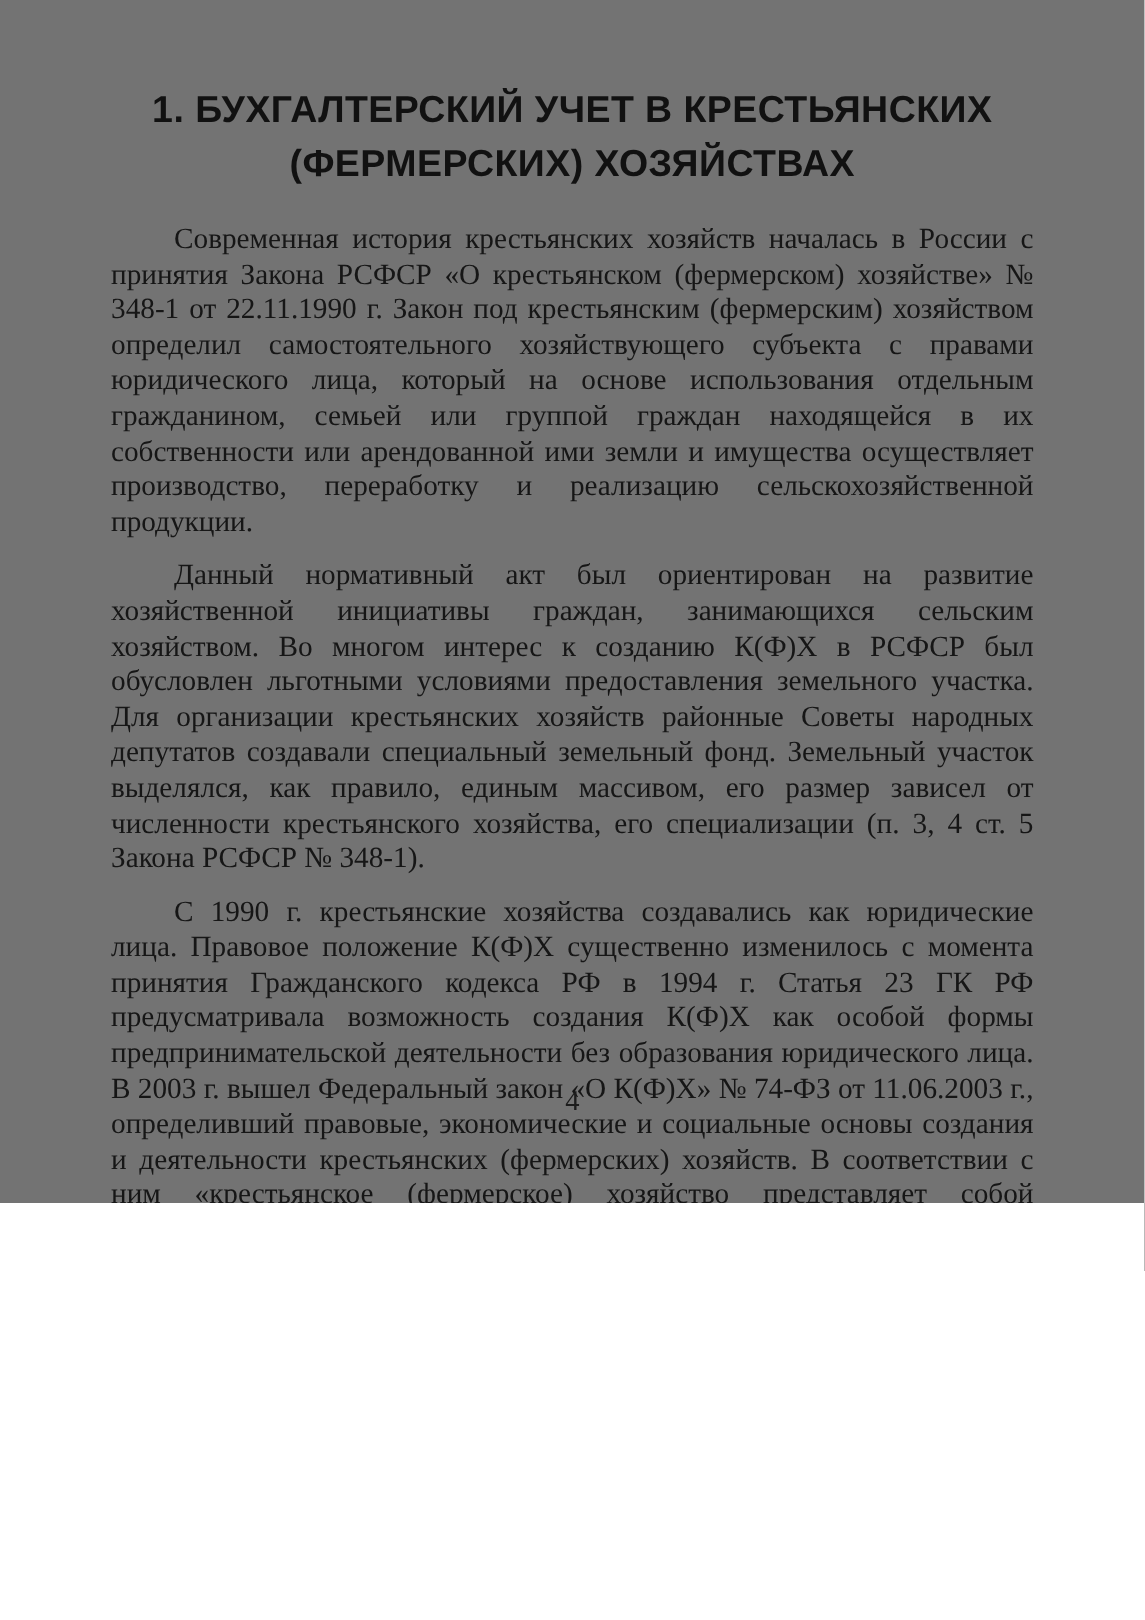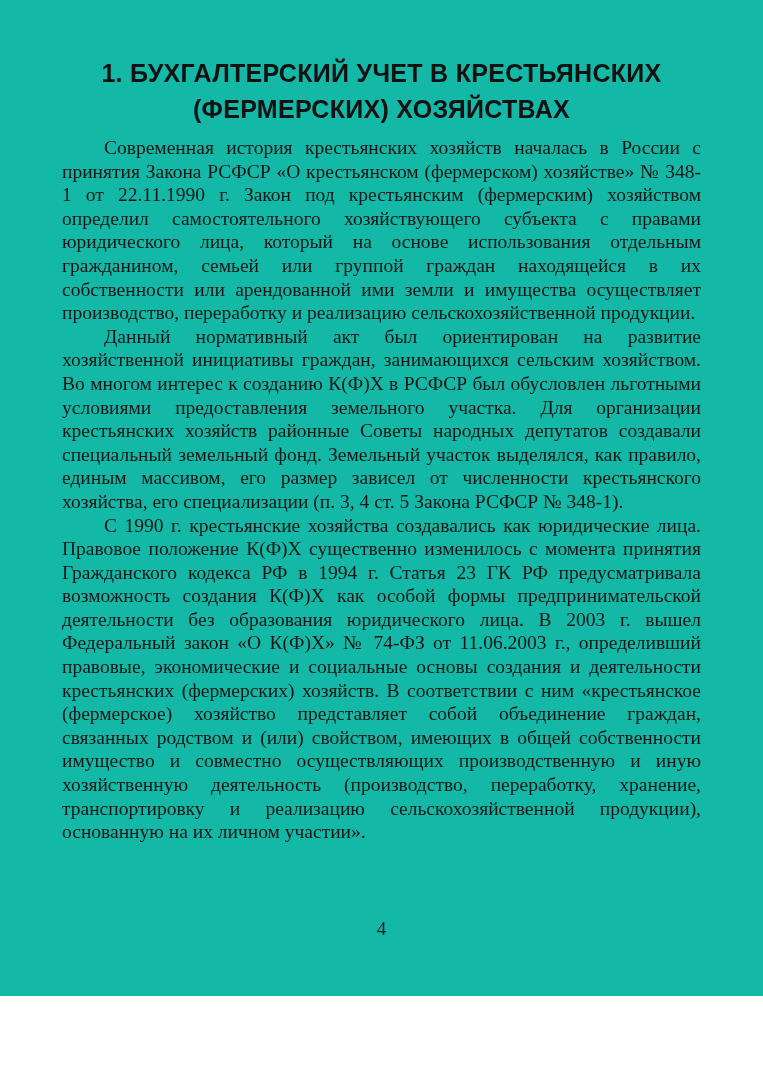--- a/index.html
+++ b/index.html
@@ -3,22 +3,22 @@
 <meta charset="utf-8">
 <style>
   html, body {
     margin: 0;
     padding: 0;
     background: #ffffff;
   }
   .page {
     position: relative;
     width: 763px;
-    height: 996px;
-    background: #14b8a6;
+    height: 802px;
+    background: #737373;
     color: #161616;
     font-family: "Liberation Serif", serif;
     overflow: hidden;
     box-sizing: border-box;
   }
   .chapter-heading {
     margin: 0;
     padding: 55px 70px 0 70px;
     font-family: "Liberation Sans", sans-serif;
     font-weight: bold;
@@ -40,21 +40,21 @@
     white-space: pre-line;
     color: #111111;
   }
   .body-text {
     padding: 9px 62px 0 62px;
     font-size: 19.5px;
     line-height: 23.6px;
     text-align: justify;
   }
   .body-text p {
-    margin: 0;
+    margin: 12px;
     text-indent: 42px;
   }
   .page-number {
     position: absolute;
     left: 0;
     bottom: 56px;
     width: 100%;
     text-align: center;
     font-size: 19px;
     color: #1c1c1c;

